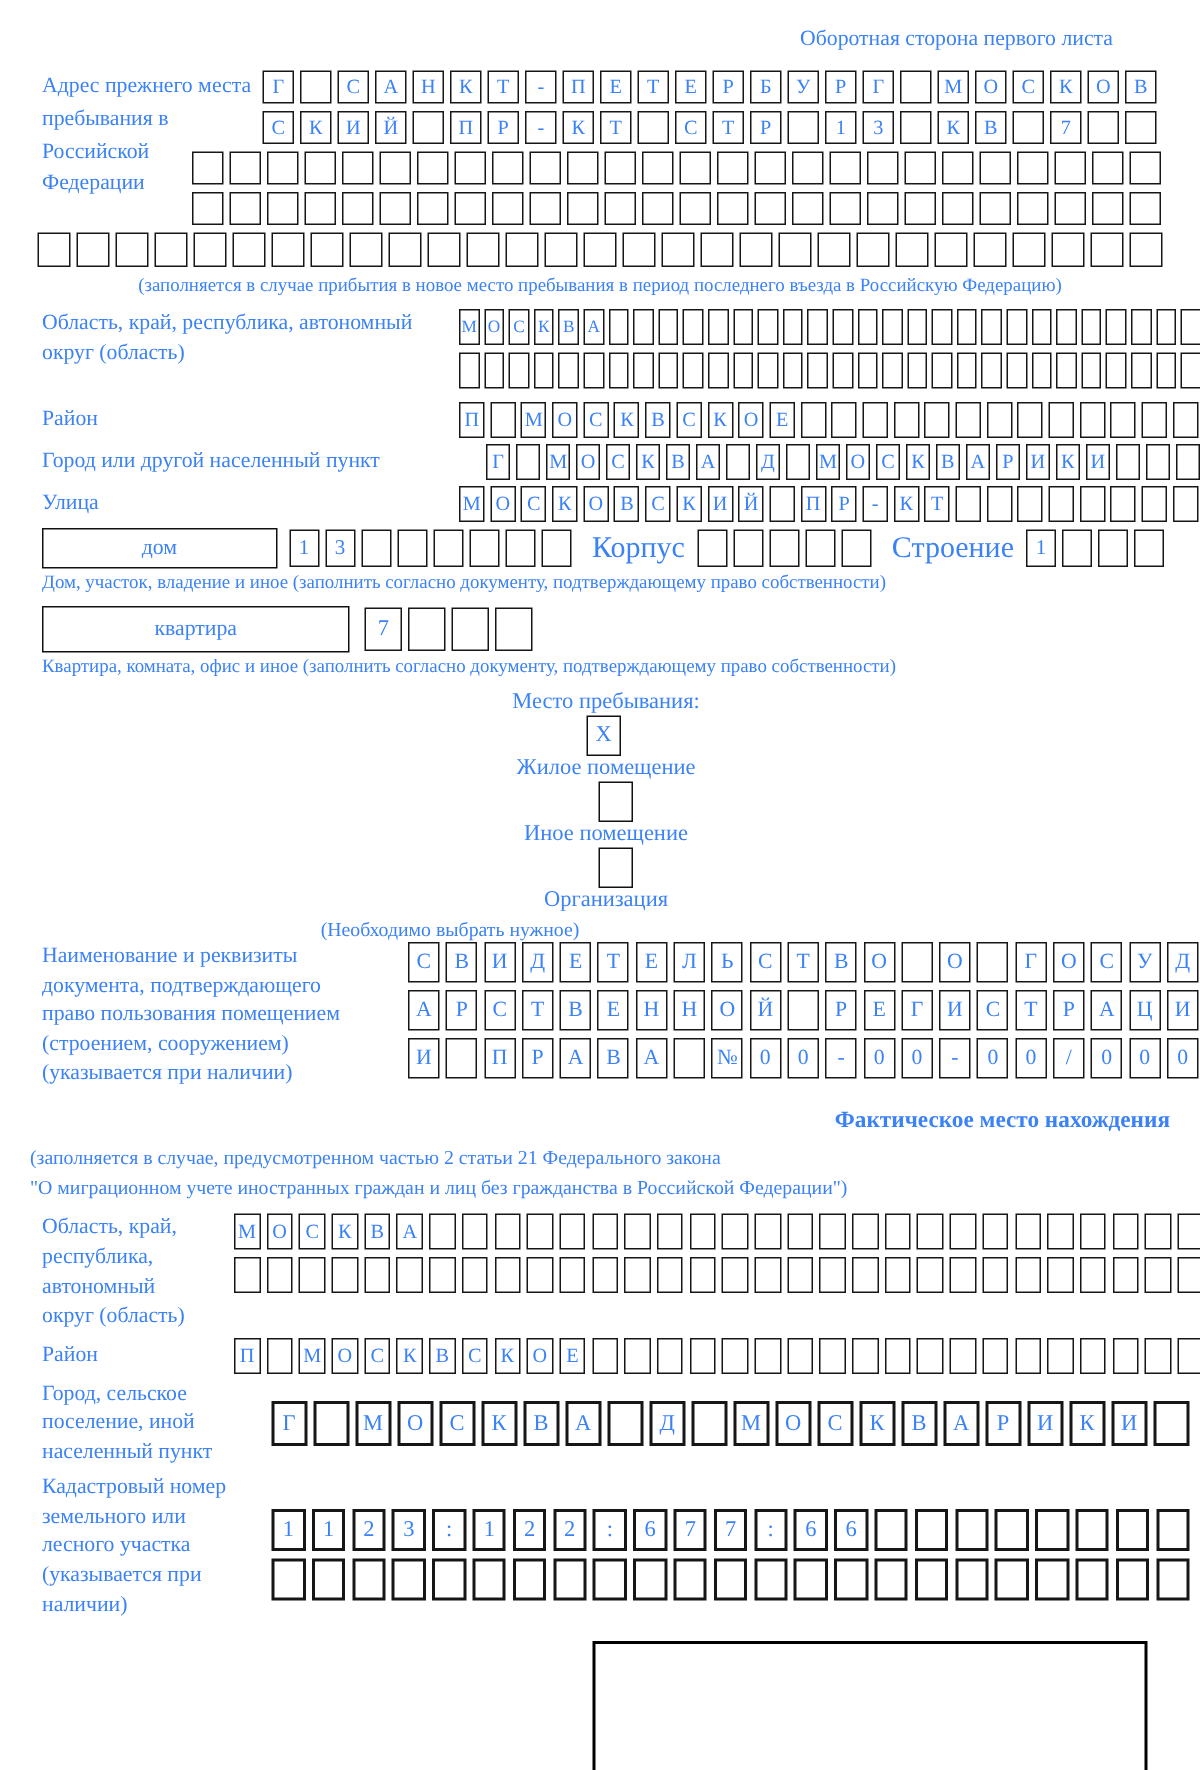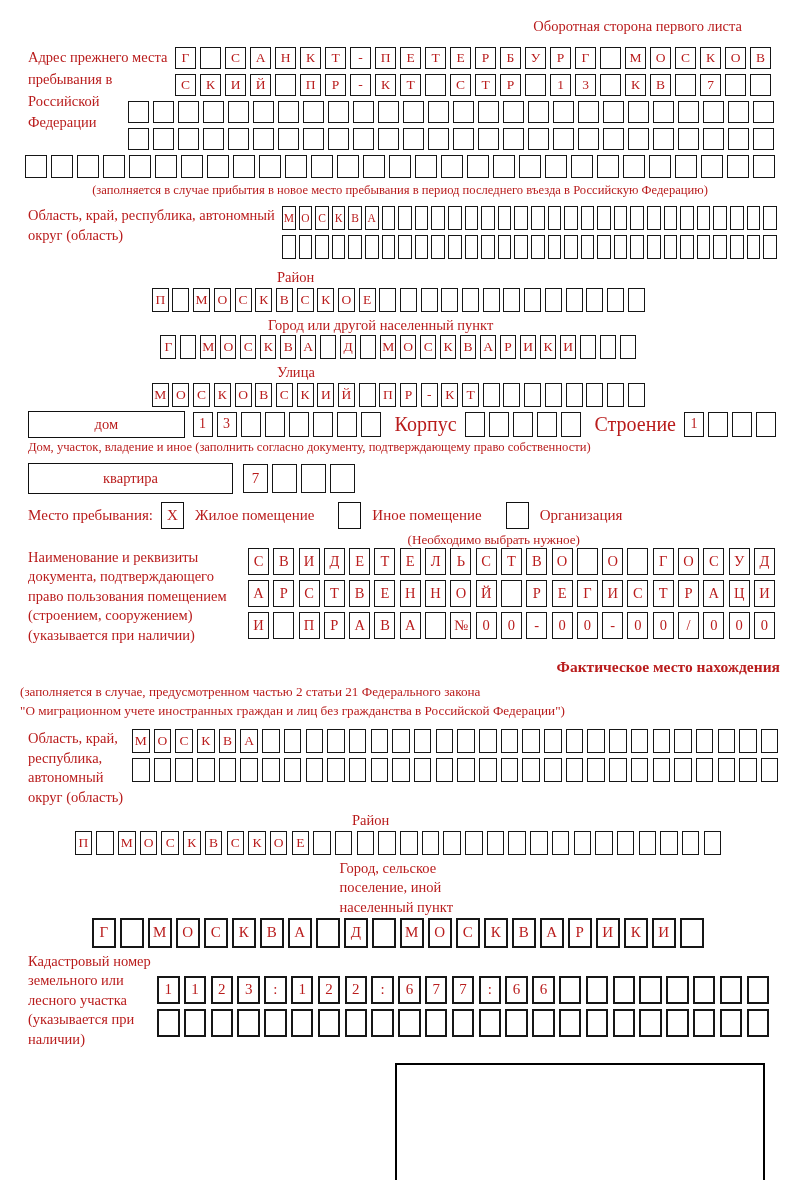--- a/index.html
+++ b/index.html
@@ -1,18 +1,18 @@
 <!DOCTYPE html>
 <html><head>
 <meta charset="utf-8">
 <style>
   html,body { margin:0; padding:0; background:#ffffff; }
   .page {
     width:800px; height:1180px; box-sizing:border-box;
-    padding:18px 20px 0 20px; background:#fff; color:#b91c1c;
+    padding:18px 20px 0 20px; background:#fff; color:#3b82f6;
     font-family:"Liberation Serif","DejaVu Serif",serif;
     overflow:hidden; position:relative;
   }
   .header-note { text-align:right; font-size:14.5px; padding-right:38px; }
 
   
   .cells { display:flex; }
   .cells .cell {
     flex:none; box-sizing:border-box; border:1.6px solid #161616;
     display:flex; align-items:center; justify-content:center;
@@ -25,22 +25,22 @@
   .block1 .cells { margin-bottom:5px; }
   .ml155 { margin-left:155px; }
   .ml108 { margin-left:108px; }
   .ml5   { margin-left:5px; }
   .rA .cell { width:21px; height:22px; margin-right:4px; }
   .rFull .cell { width:22px; height:23px; margin-right:4px; }
 
   .caption { font-size:12.6px; text-align:center; margin:1px 0 8px; }
   .sec-title { text-align:center; font-weight:bold; font-size:15.5px; margin:8px 0 8px; }
 
-  .frow { display:flex; align-items:flex-start; margin-bottom:4px; }
-  .frow.vcenter { align-items:center;flex-direction:column; }
+  .frow { display:flex; align-items:flex-start; margin-bottom:4px;gap:24px; }
+  .frow.vcenter { align-items:center; }
   .flabel { font-size:14.5px; line-height:1.35; box-sizing:border-box; padding-left:8px; }
   .lw262 { flex:none; width:262px; }
   .lw280 { flex:none; width:280px; }
   .lw228 { flex:none; width:228px; }
   .lw112 { flex:none; width:112px; }
   .lw137 { flex:none; width:137px; }
   .rowcol .cells { margin-bottom:5px; }
 
   .rB .cell { width:13.6px; height:24px; margin-right:3px; font-size:11.5px; }
   .rC .cell { width:17px;  height:24px; margin-right:3.7px; }
@@ -53,25 +53,25 @@
   .rK .cell { width:25px; height:29px; margin-right:4px; font-size:15px; }
 
   .houserow { display:flex; align-items:center; padding-left:8px; margin:4px 0 2px; }
   .wide-box { box-sizing:border-box; border:1.8px solid #111; display:flex; align-items:center; justify-content:center; font-size:14.5px; background:#fff; }
   .dom-box { width:222px; height:27px; margin-right:8px; }
   .kv-box  { width:205px; height:31px; margin-right:10px; }
   .inline-label { font-size:20px; margin:0 8px 0 10px; }
 
   .kvrow { display:flex; align-items:center; padding-left:8px; margin:6px 0 2px; }
 
-  .stayrow { display:flex; align-items:center; font-size:15px; padding-left:8px; margin-top:8px; }
+  .stayrow { display:flex; align-items:center; font-size:15px; padding-left:8px; margin-top:8px;flex-direction:column; }
   .checkbox { box-sizing:border-box; flex:none; border:1.7px solid #111; width:23px; height:27px;
     display:flex; align-items:center; justify-content:center; font-size:15px; margin-left:24px; margin-right:11px; }
   .checkbox.first { margin-left:8px; }
-  .stay-caption { width:560px; text-align:right; font-size:13.2px; margin-top:3px; }
+  .stay-caption { width:560px; text-align:center; font-size:13.2px; margin-top:3px; }
 
   .fact-title { text-align:right; font-weight:bold; font-size:15.5px; margin:12px 0 6px; }
   .fact-cap { text-align:left; font-size:13.2px; line-height:1.5; margin-bottom:8px; }
 
   .cad-col { margin-top:24px; }
 
   .stamp-box { width:370px; height:172px; box-sizing:border-box; border:2.2px solid #000;
     margin:14px 0 8px 375px; background:#fff; }
 </style>
 </head>
@@ -422,20 +422,21 @@
     <div class="wide-box kv-box">
       <span>квартира</span>
     </div>
     <div class="cells rK">
         <span class="cell">7</span>
         <span class="cell"></span>
         <span class="cell"></span>
         <span class="cell"></span>
       </div>
   </div>
+  <div class="caption" style="text-align:left; padding-left:8px;">Квартира, комната, офис и иное (заполнить согласно документу, подтверждающему право собственности)</div>
 
   <div class="stayrow">
     <span>Место пребывания:</span>
     <span class="checkbox first">X</span>
     <span>Жилое помещение</span>
     <span class="checkbox"></span>
     <span>Иное помещение</span>
     <span class="checkbox"></span>
     <span>Организация</span>
   </div>

